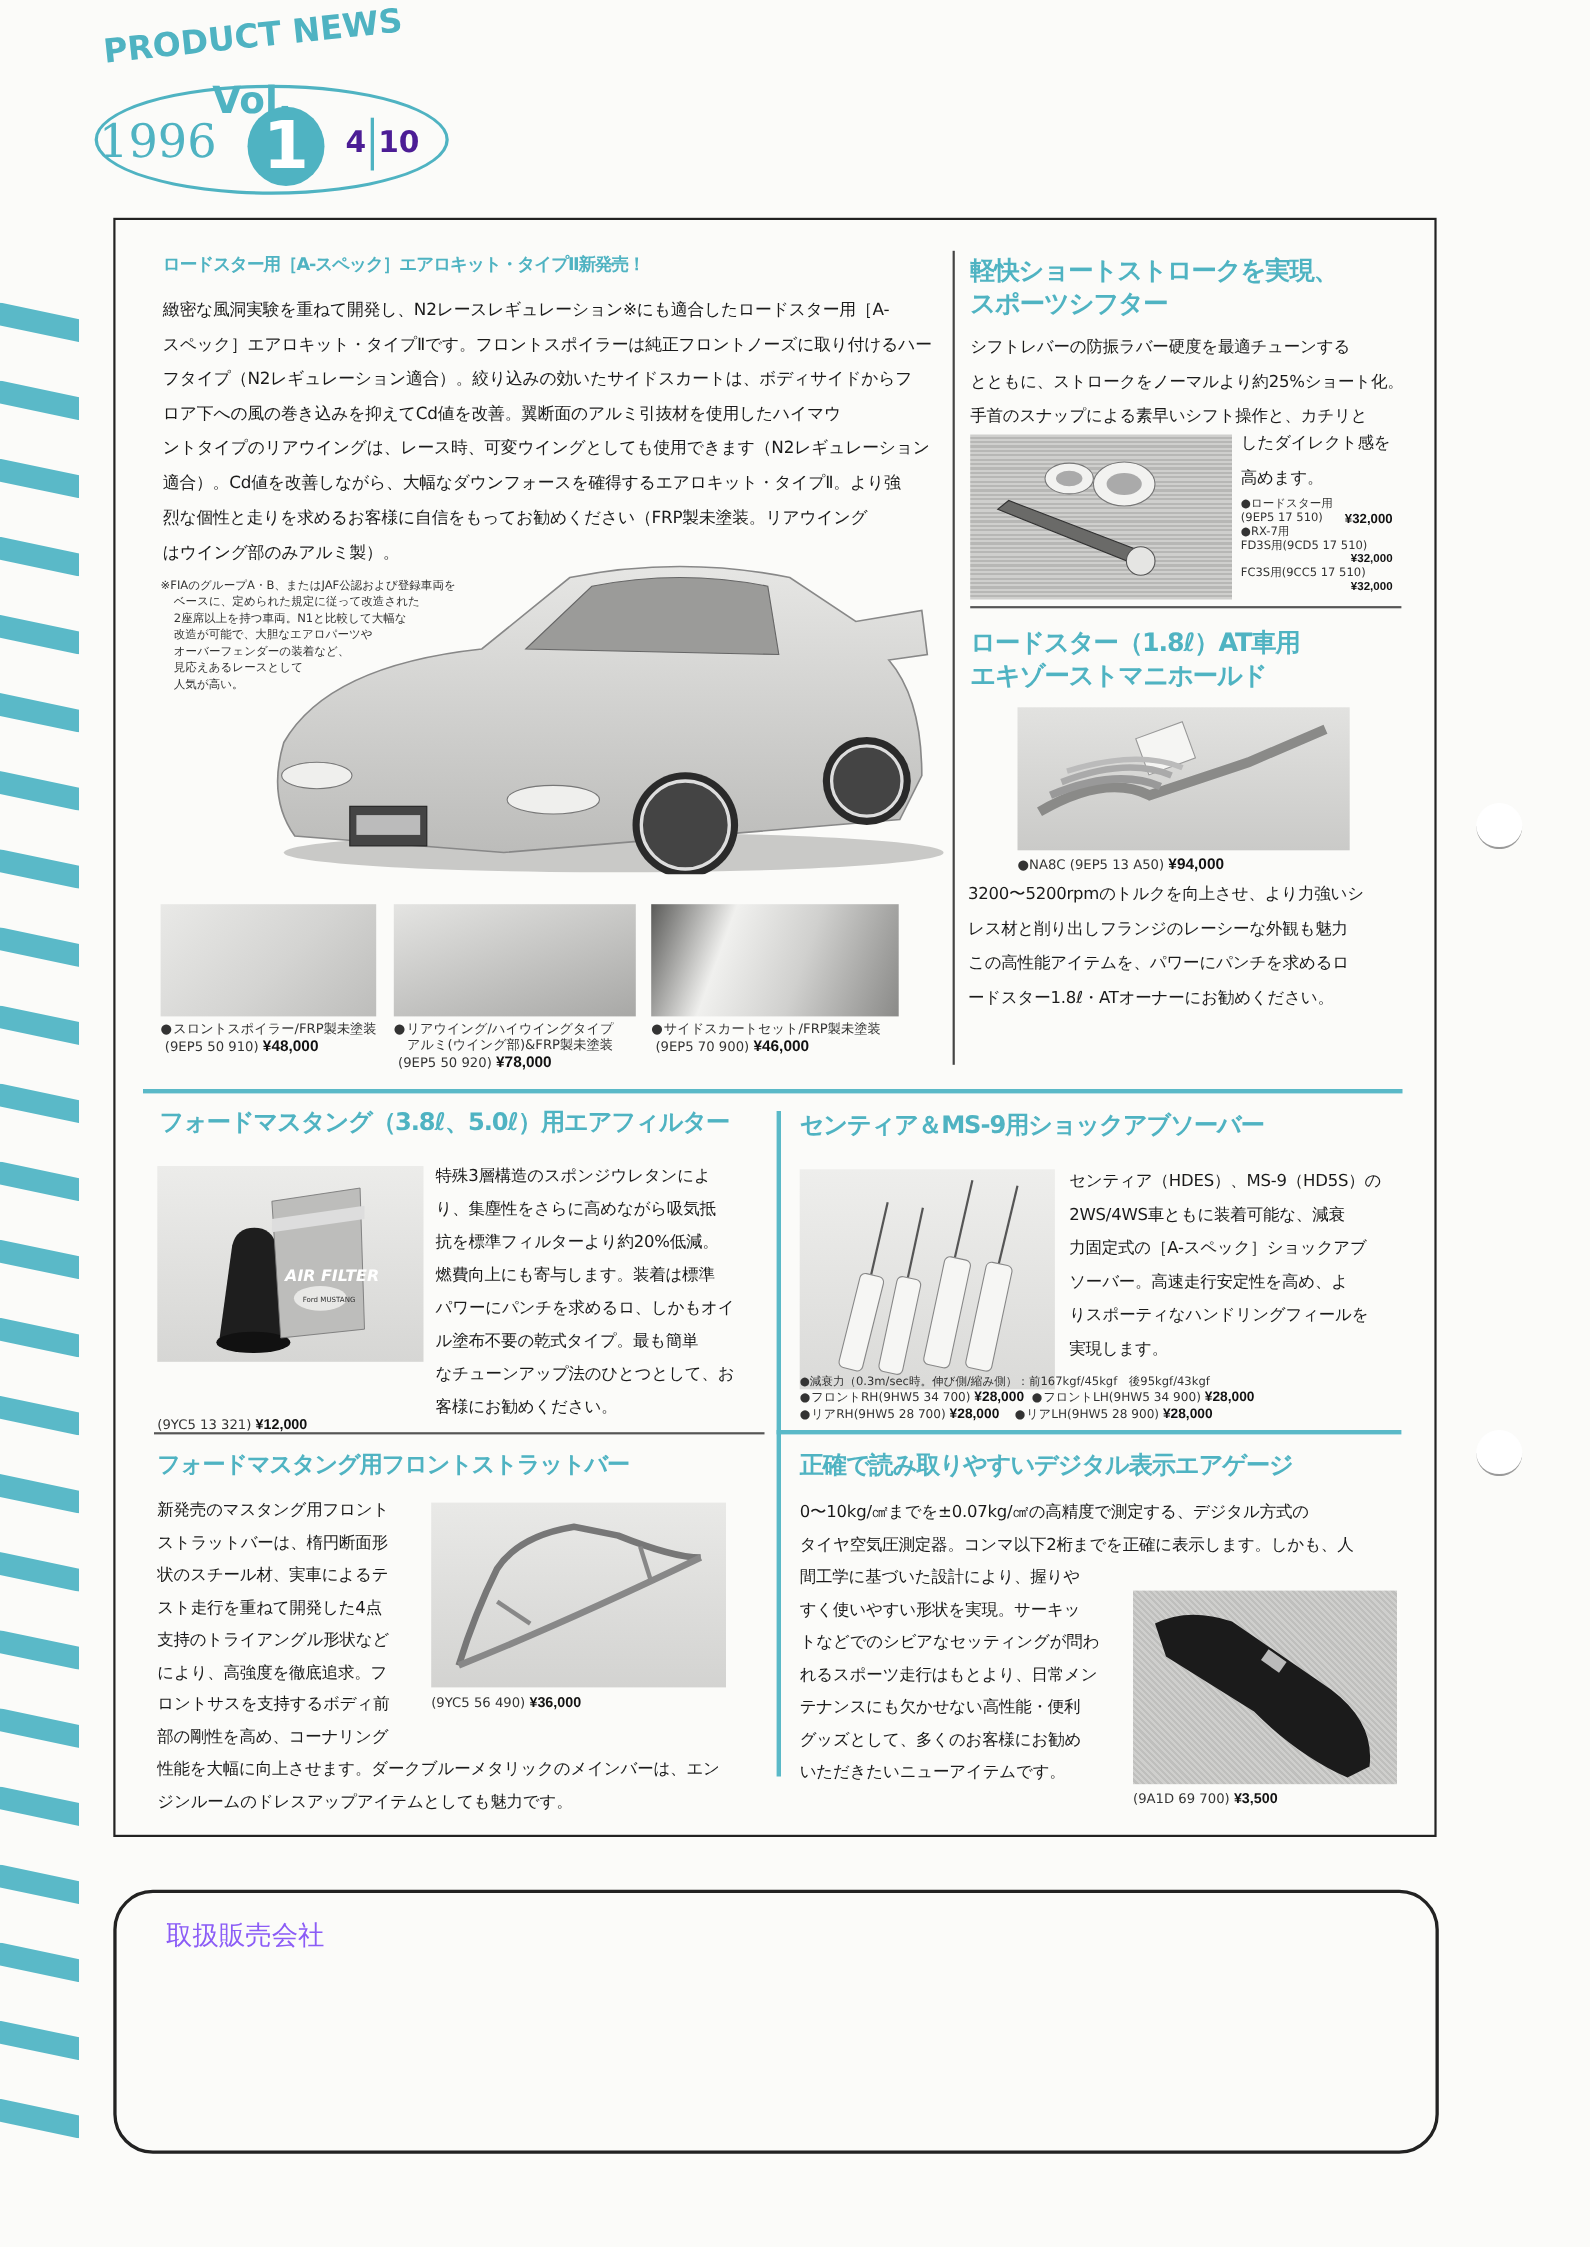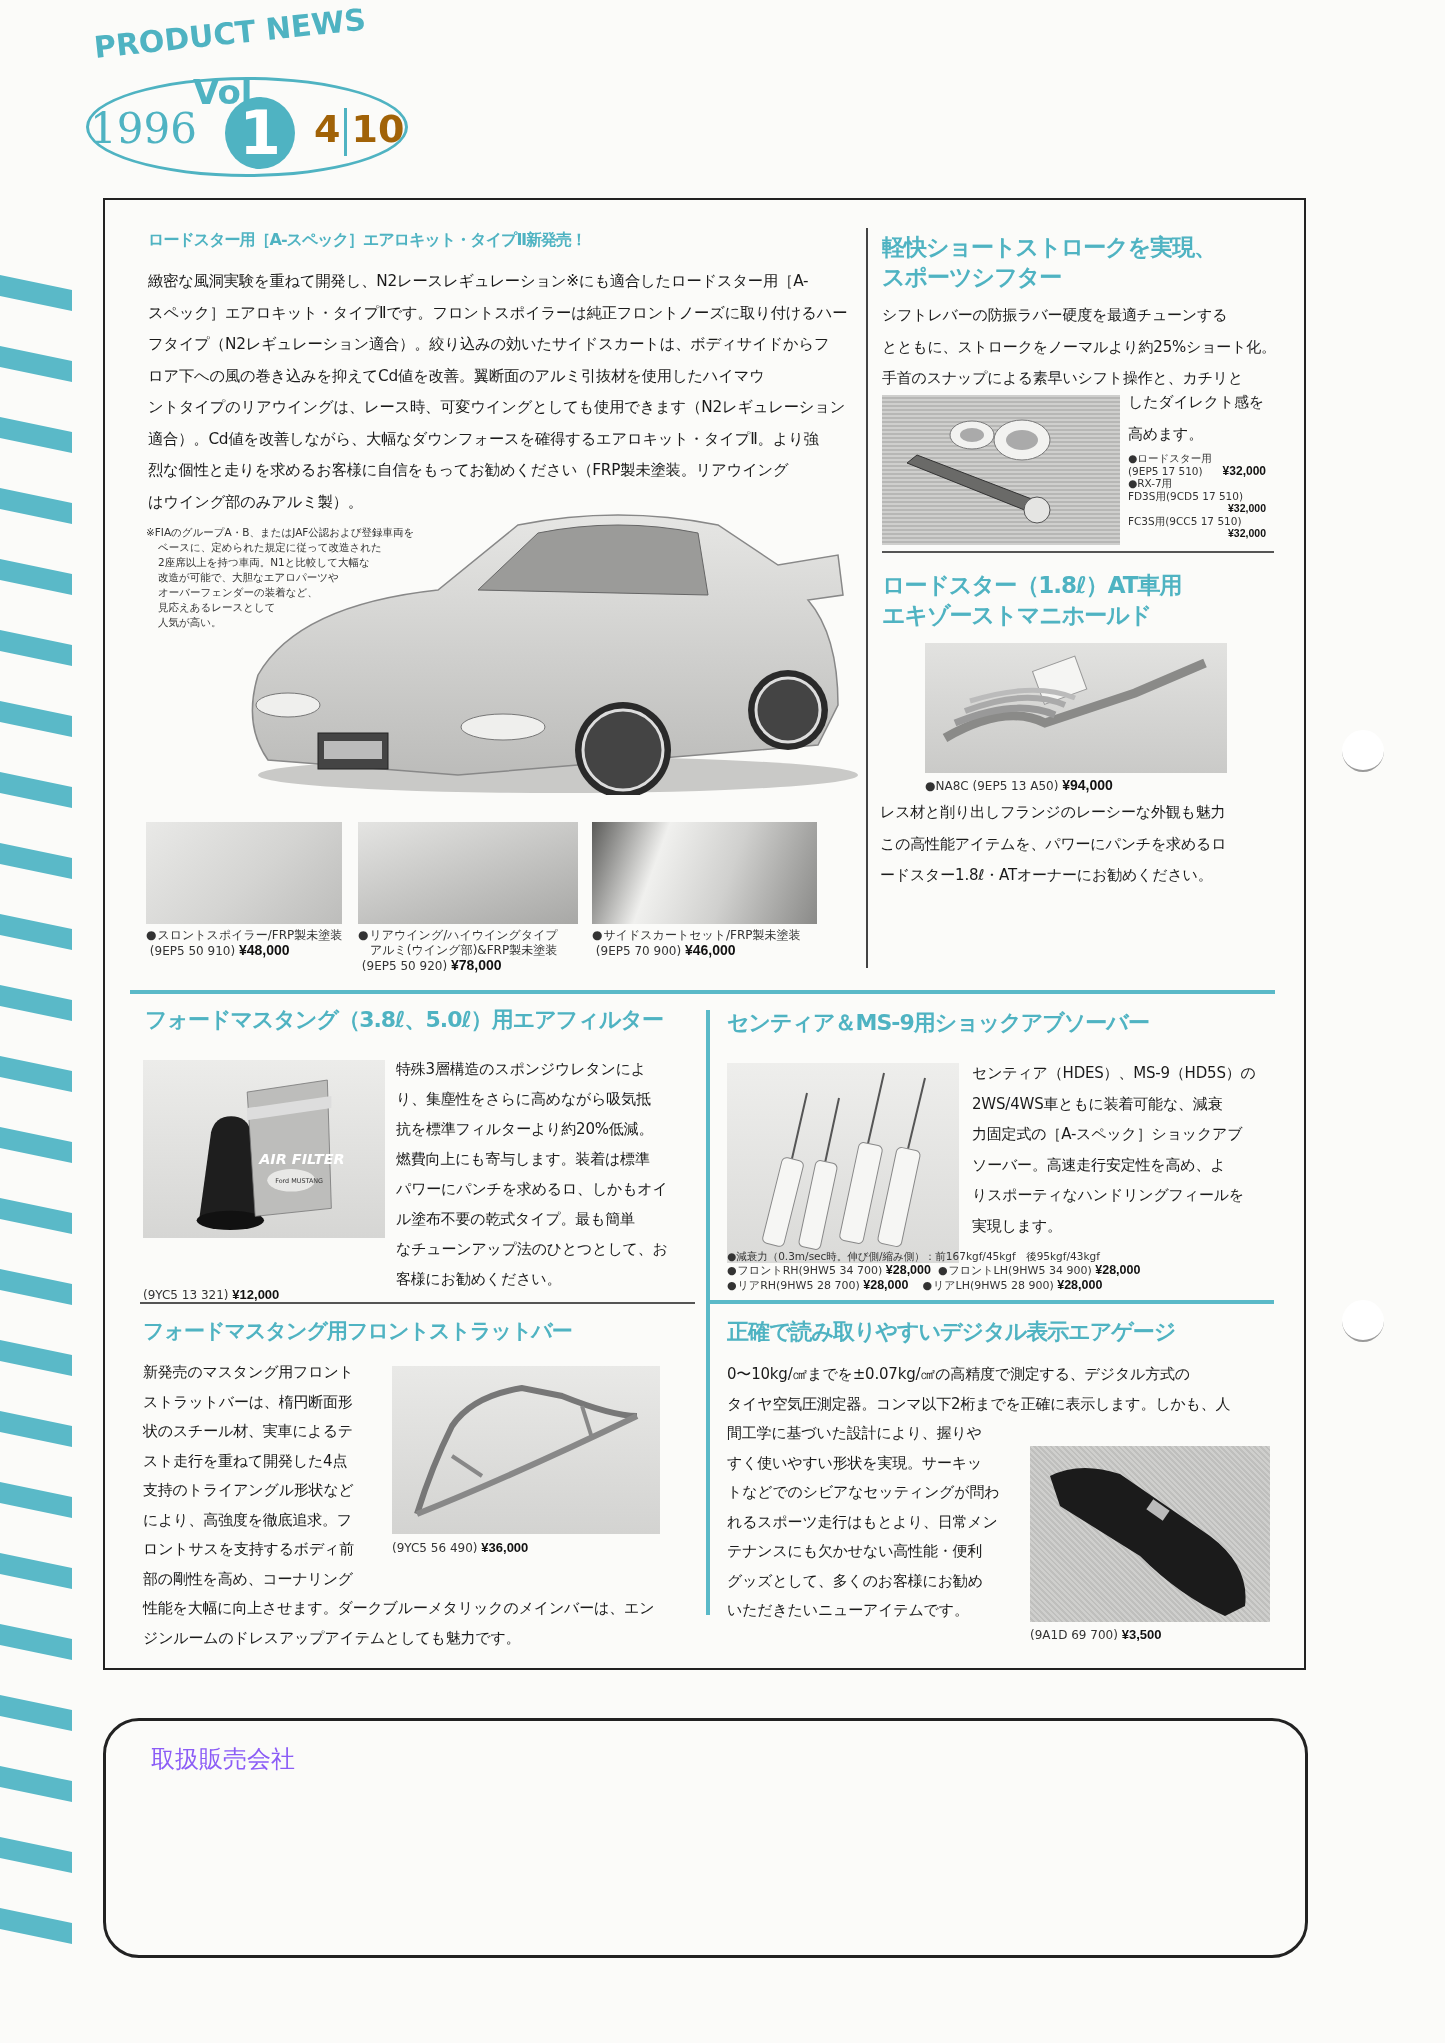--- a/index.html
+++ b/index.html
@@ -16,21 +16,21 @@
                    border: 3px solid #4fb3c2; border-radius: 50%; }
   .logo .pn { position: absolute; left: 18px; top: 8px; font-family: "DejaVu Sans", sans-serif; font-weight: bold;
               font-size: 30px; color: #4fb3c2; letter-spacing: 0px; transform: rotate(-6deg); transform-origin: left bottom; }
   .logo .vol { position: absolute; left: 115px; top: 50px; font-family: "DejaVu Sans", sans-serif; font-weight: bold;
                font-size: 34px; color: #4fb3c2; }
   .logo .year { position: absolute; left: 12px; top: 82px; font-family: "DejaVu Serif", serif; font-size: 42px; color: #4fb3c2; }
   .logo .num { position: absolute; left: 147px; top: 75px; width: 70px; height: 72px; border-radius: 50%;
                background: #4fb3c2; color: #fff; font-family: "DejaVu Sans", sans-serif; font-weight: bold; font-size: 60px;
                text-align: center; line-height: 72px; }
   .logo .date { position: absolute; left: 236px; top: 85px; font-family: "DejaVu Sans", sans-serif; font-weight: bold;
-                font-size: 38px; color: #a16207; }
+                font-size: 27px; color: #4c1d95; }
   .logo .date .bar { display: inline-block; width: 3px; height: 48px; background: #4fb3c2; vertical-align: middle; margin: 0 4px; }
 
   
   .frame { position: absolute; left: 103px; top: 198px; width: 1203px; height: 1472px; border: 2px solid #222; }
 
   .hdg { position: absolute; font-weight: bold; color: #4fb3c2; font-family: "DejaVu Sans", sans-serif; letter-spacing: -1px; }
   .body { position: absolute; font-size: 15.5px; line-height: 31.5px; color: #1a1a1a; letter-spacing: -0.2px; }
   .small { position: absolute; font-size: 10.5px; line-height: 15px; color: #333; }
   .cap { position: absolute; font-size: 12px; line-height: 15px; color: #333; }
   .cap b, .price { font-weight: bold; color: #111; font-family: "Liberation Sans", sans-serif; }
@@ -205,20 +205,21 @@
     <path d="M20 95 Q80 60 120 80 L210 50 L280 20" fill="none" stroke="#8a8a88" stroke-width="9"></path>
     <path d="M30 80 Q90 55 130 72" fill="none" stroke="#999" stroke-width="7"></path>
     <path d="M40 68 Q100 45 140 62" fill="none" stroke="#aaa" stroke-width="6"></path>
     <path d="M45 58 Q110 38 150 55" fill="none" stroke="#bbb" stroke-width="5"></path>
   </svg>
 </div>
 <div class="cap" style="left:925px; top:778px; width:300px;">
   <span>●NA8C</span> <span>(9EP5 13 A50)</span> <span class="price" style="font-size:14px;">¥94,000</span>
 </div>
 <div class="body" id="exhaust-body" style="left:880px; top:797px; width:400px; font-size:15px;">
+    <div style="white-space: nowrap;">3200〜5200rpmのトルクを向上させ、より力強いシ</div>
     <div style="white-space: nowrap;">レス材と削り出しフランジのレーシーな外観も魅力</div>
     <div style="white-space: nowrap;">この高性能アイテムを、パワーにパンチを求めるロ</div>
     <div style="white-space: nowrap;">ードスター1.8ℓ・ATオーナーにお勧めください。</div>
   </div>
 
 <div class="hline-teal" style="left:130px; top:990px; width:1145px;"></div>
 <div class="vline-teal" style="left:706px; top:1010px; height:605px;"></div>
 <div class="hline-gray" style="left:140px; top:1302px; width:555px;"></div>
 <div class="hline-teal" style="left:706px; top:1300px; width:568px;"></div>
 

